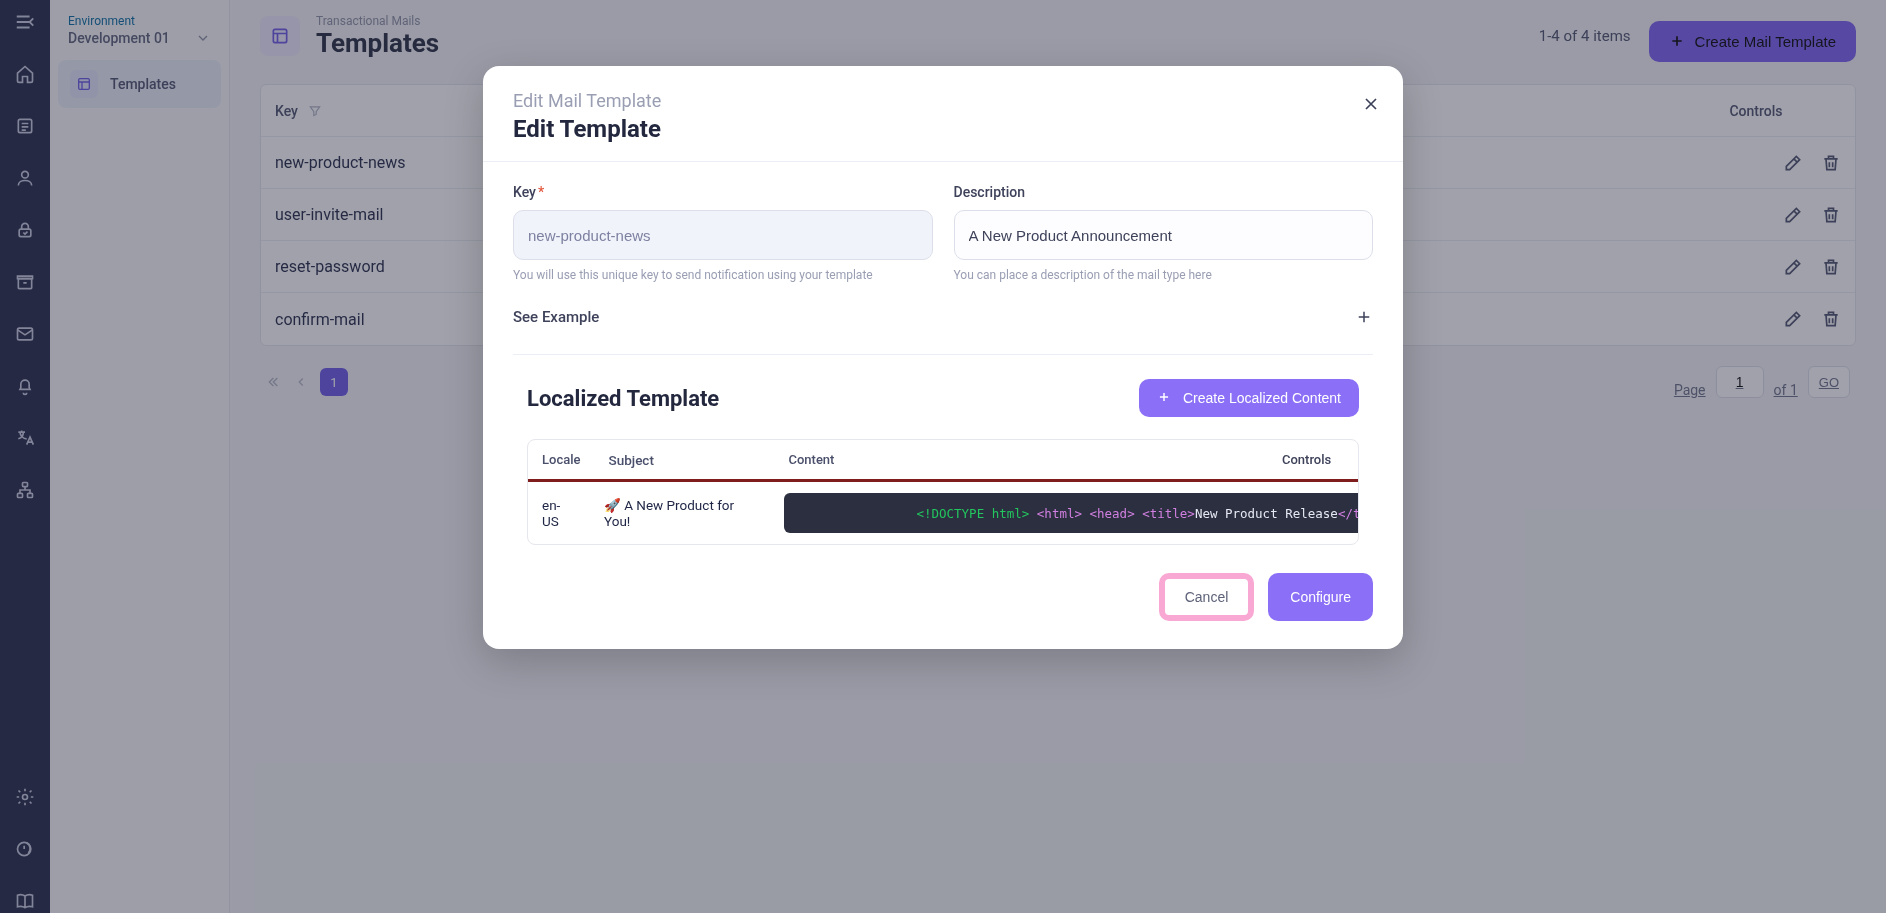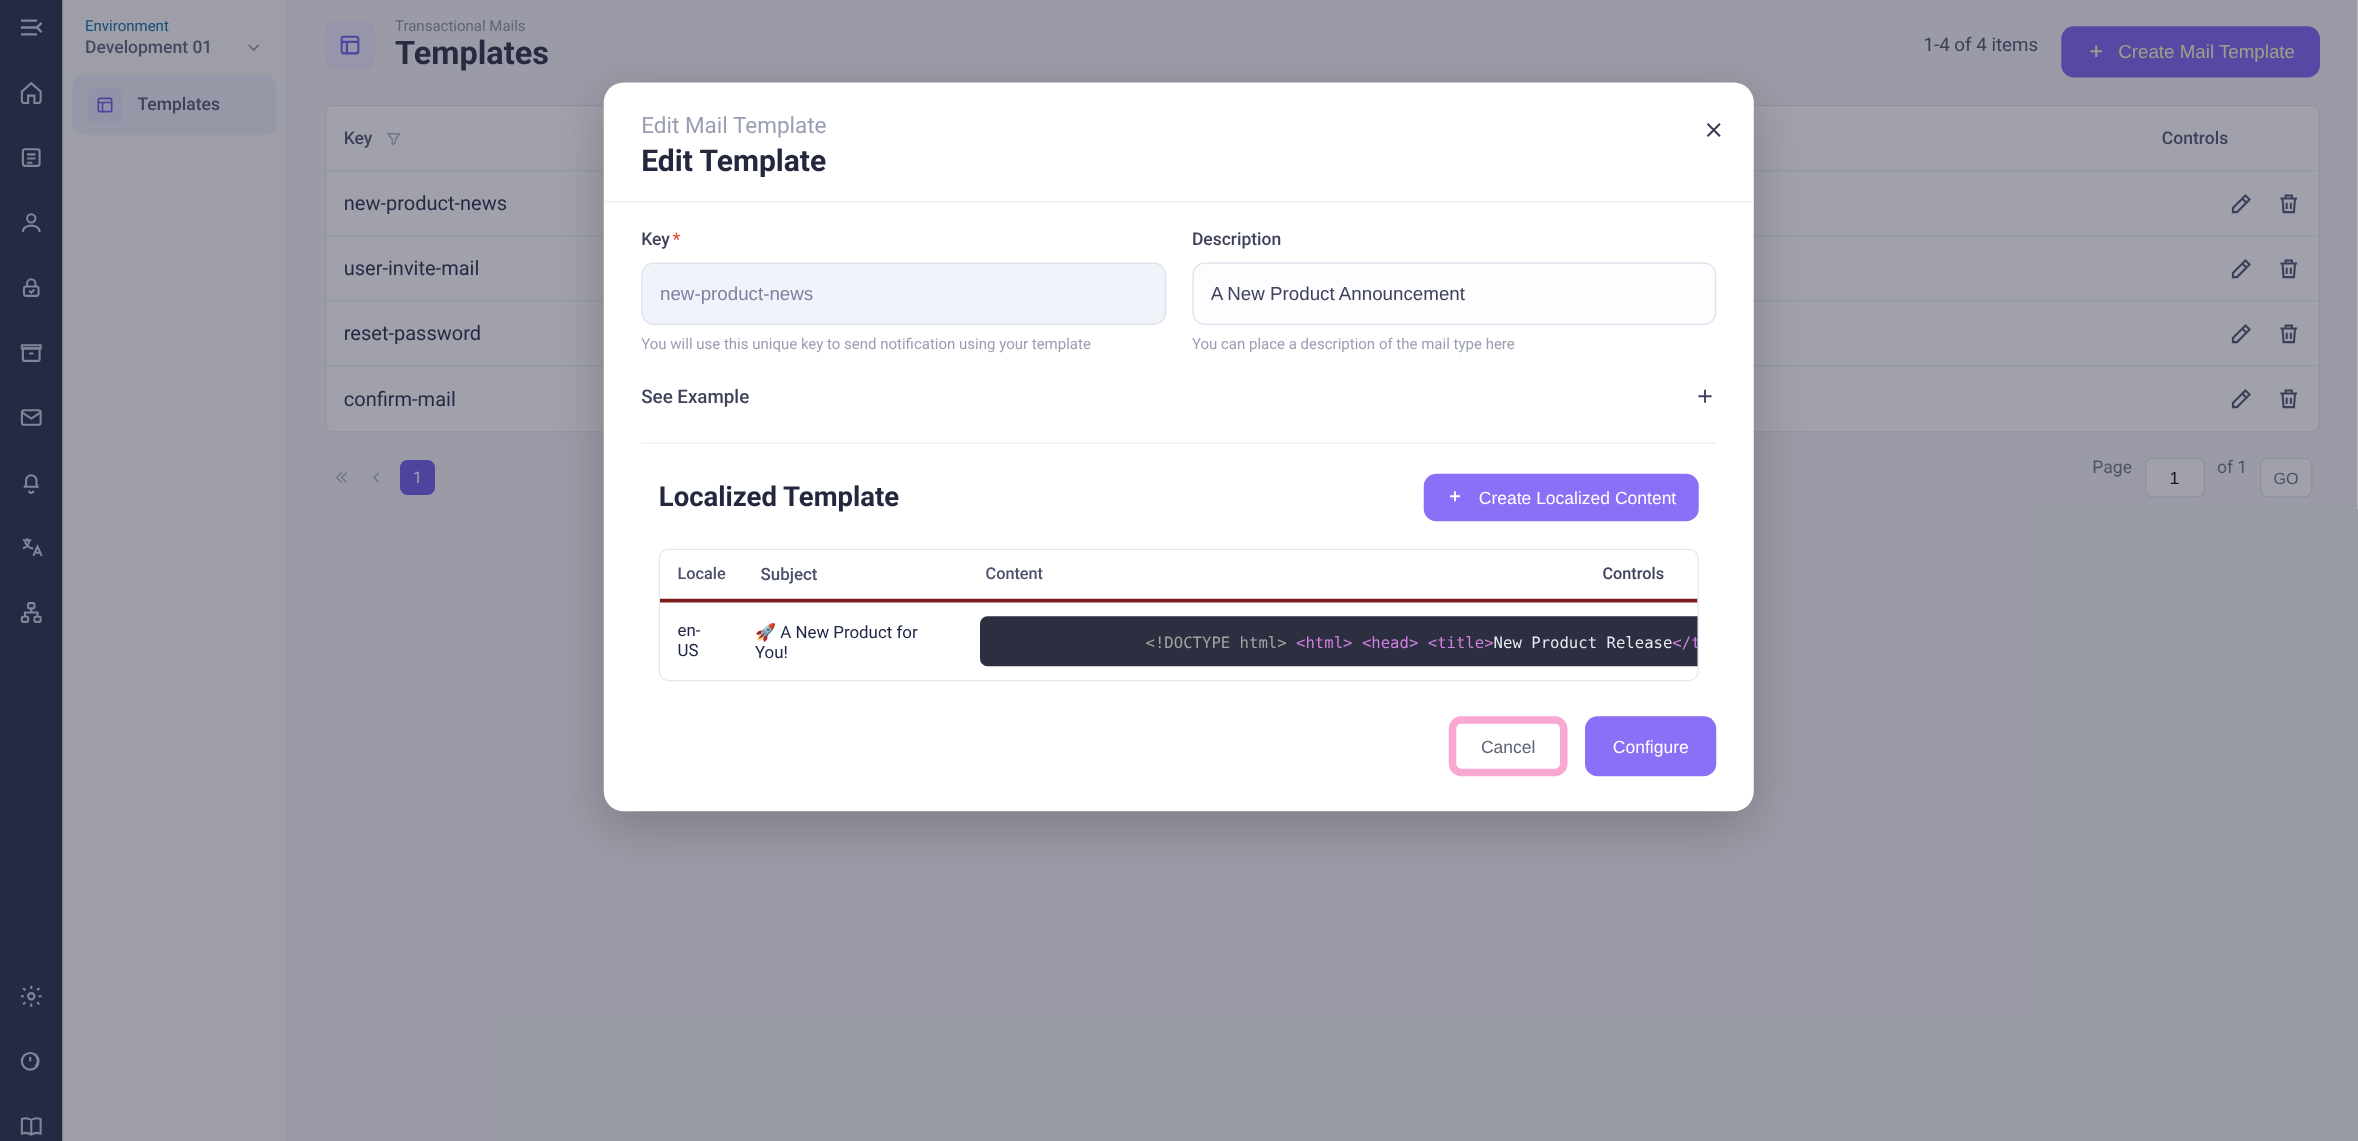--- a/index.html
+++ b/index.html
@@ -43,35 +43,35 @@
   position:absolute; left:230px; top:0; right:0; height:100%;
   padding: 10px 30px;
 }
 .page-head { display:flex; align-items:center; gap:16px; }
 .page-icon { width:40px;height:40px;border-radius:8px;background:#ede9ff;color:#6a57e8;display:flex;align-items:center;justify-content:center;}
 .breadcrumb { font-size:12px;color:#8c90a5;}
 .page-title { font-size:26px;font-weight:700;color:#24283f;}
 .head-right{margin-left:auto;display:flex;align-items:center;gap:18px;}
 .item-count{font-size:15px;color:#4a4f6b;}
 .btn-primary{
-  background:#7a5ff3;color:#fef9c3;border:none;border-radius:10px;
+  background:#7a5ff3;color:#000000;border:none;border-radius:10px;
   padding:12px 20px;font-size:15px;font-weight:500;display:flex;gap:10px;cursor:pointer;margin-top:11px;
 }
 .table-wrap{margin-top:22px;border:1px solid #e6e6ee;border-radius:6px;background:#fff;}
 .trow{display:flex;align-items:center;border-bottom:1px solid #eceef5;padding:0 14px;height:52px;}
 .trow.header{font-size:14px;color:#4a4f6b;font-weight:500;}
 .col-key{flex:0 0 380px;display:flex;align-items:center;gap:10px;}
 .col-desc{flex:1;}
 .col-ctrl{flex:0 0 170px;text-align:center;display:flex;justify-content:flex-end;gap:18px;}
 .filter-icon{color:#b0b3c6;}
 .row-icons{display:flex;gap:18px;color:#4a4f6b;}
 .pager{display:flex;align-items:center;justify-content:space-between;margin-top:20px;padding:0 6px;}
 .pager-left{display:flex;align-items:center;gap:12px;color:#b0b3c6;}
 .page-chip{width:28px;height:28px;border-radius:6px;background:#6a57e8;color:#fff;display:flex;align-items:center;justify-content:center;font-size:13px;}
-.pager-right{display:flex;align-items:flex-start;gap:10px;color:#6a6f88;font-size:14px;}
+.pager-right{display:flex;align-items:flex-end;gap:10px;color:#6a6f88;font-size:14px;text-decoration:underline;}
 .page-input{width:48px;height:32px;border:1px solid #dcdfea;border-radius:6px;text-align:center;font-size:14px;}
 .go-btn{border:1px solid #dcdfea;background:#fff;border-radius:6px;height:32px;padding:0 10px;font-size:13px;color:#6a6f88;cursor:pointer;}
 
 .overlay{position:absolute;inset:0;background:rgba(44,47,66,0.45);}
 .modal{
   position:absolute;left:50%;top:66px;transform:translateX(-50%);
   width:920px;background:#fff;border-radius:16px;box-shadow:0 12px 40px rgba(0,0,0,.2);
   padding-bottom:24px;
 }
 .modal-head{padding:24px 30px 18px;position:relative;border-bottom:1px solid #eceef5;}
@@ -106,21 +106,21 @@
 .lcol{padding:0 14px;}
 .lcol-locale{flex:0 0 62px;}
 .lcol-subject{flex:0 0 180px;font-size:13.5px;}
 .lcol-content{flex:1;}
 .lcol-ctrl{flex:0 0 90px;display:flex;gap:14px;justify-content:center;color:#3e425a;}
 .code-block{
   background:#2b2f3f;border-radius:6px;padding:10px 12px;height:40px;overflow:hidden;
   display:flex;align-items:center;position:relative;color:#e2e4f0;font-family:Menlo,Consolas,monospace;font-size:12.5px;
 }
 .code-text{white-space:pre;overflow:hidden;}
-.tok-doctype{color:#a3a3a3;}
+.tok-doctype{color:#22c55e;}
 .tok-tag{color:#d17fe0;}
 .tok-txt{color:#e6e8f3;}
 .modal-foot{display:flex;justify-content:flex-end;gap:14px;padding:28px 30px 4px;}
 .btn-secondary{
   background:#fff;border:6px solid #f9a8d4;color:#5e6279;border-radius:10px;padding:10px 20px;
   font-size:14px;cursor:pointer;
 }
 .btn-accent{
   background:#8b6ff6;color:#fff;border:none;border-radius:10px;padding:10px 22px;font-size:14px;font-weight:500;cursor:pointer;
 }

